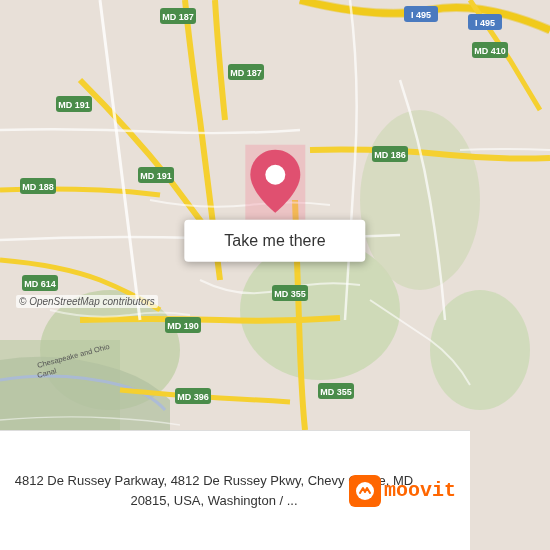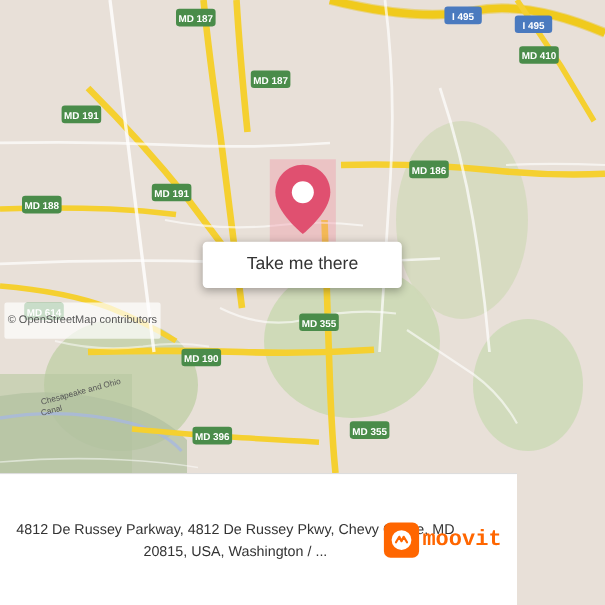--- a/index.html
+++ b/index.html
@@ -95,26 +95,27 @@
     .address-text {
       font-size: 13px;
       color: #333;
       line-height: 1.5;
       max-width: 400px;
     }
 
     .osm-credit {
       position: absolute;
       bottom: 122px;
-      left: 4px;
+      left: 16px;
       font-size: 10px;
       color: #555;
       background: rgba(255,255,255,0.7);
-      padding: 11px 3px;
+      padding: 1px 3px;
       border-radius: 2px;
+      font-style: italic;
     }
   </style>
 </head>
 <body>
 
 <div class="map-container">
 
   <svg class="map-svg" viewBox="0 0 550 430" xmlns="http://www.w3.org/2000/svg">
 
     <rect width="550" height="430" fill="#e8e0d8"></rect>

